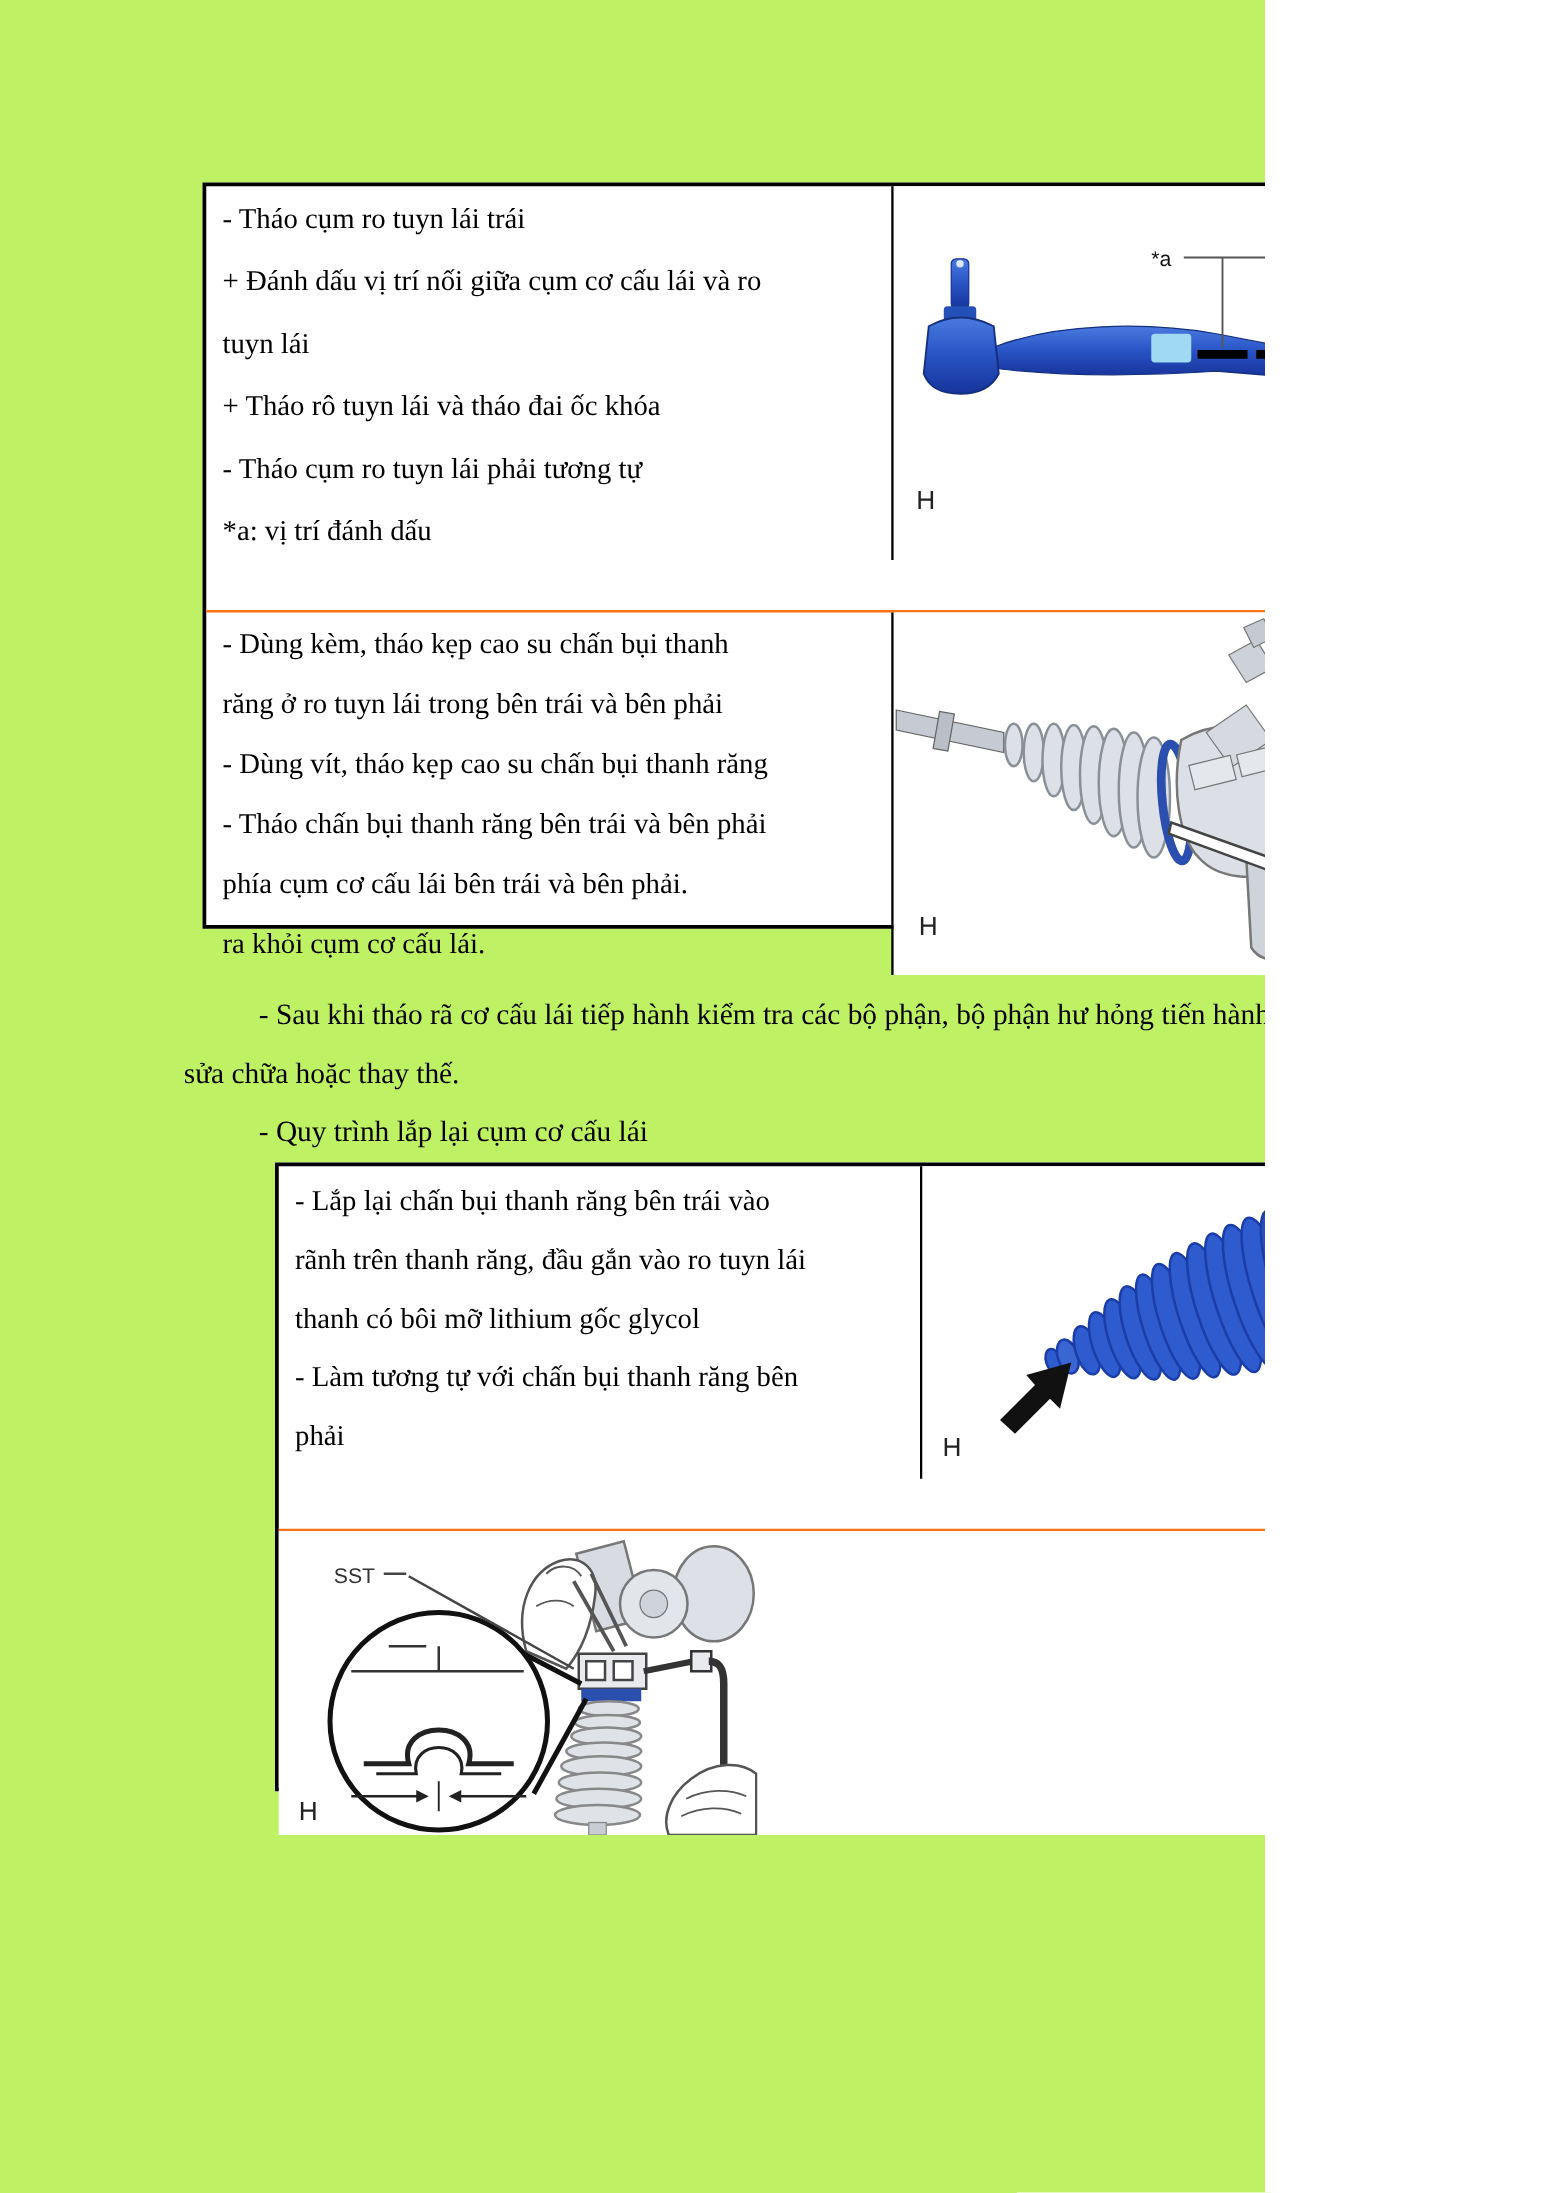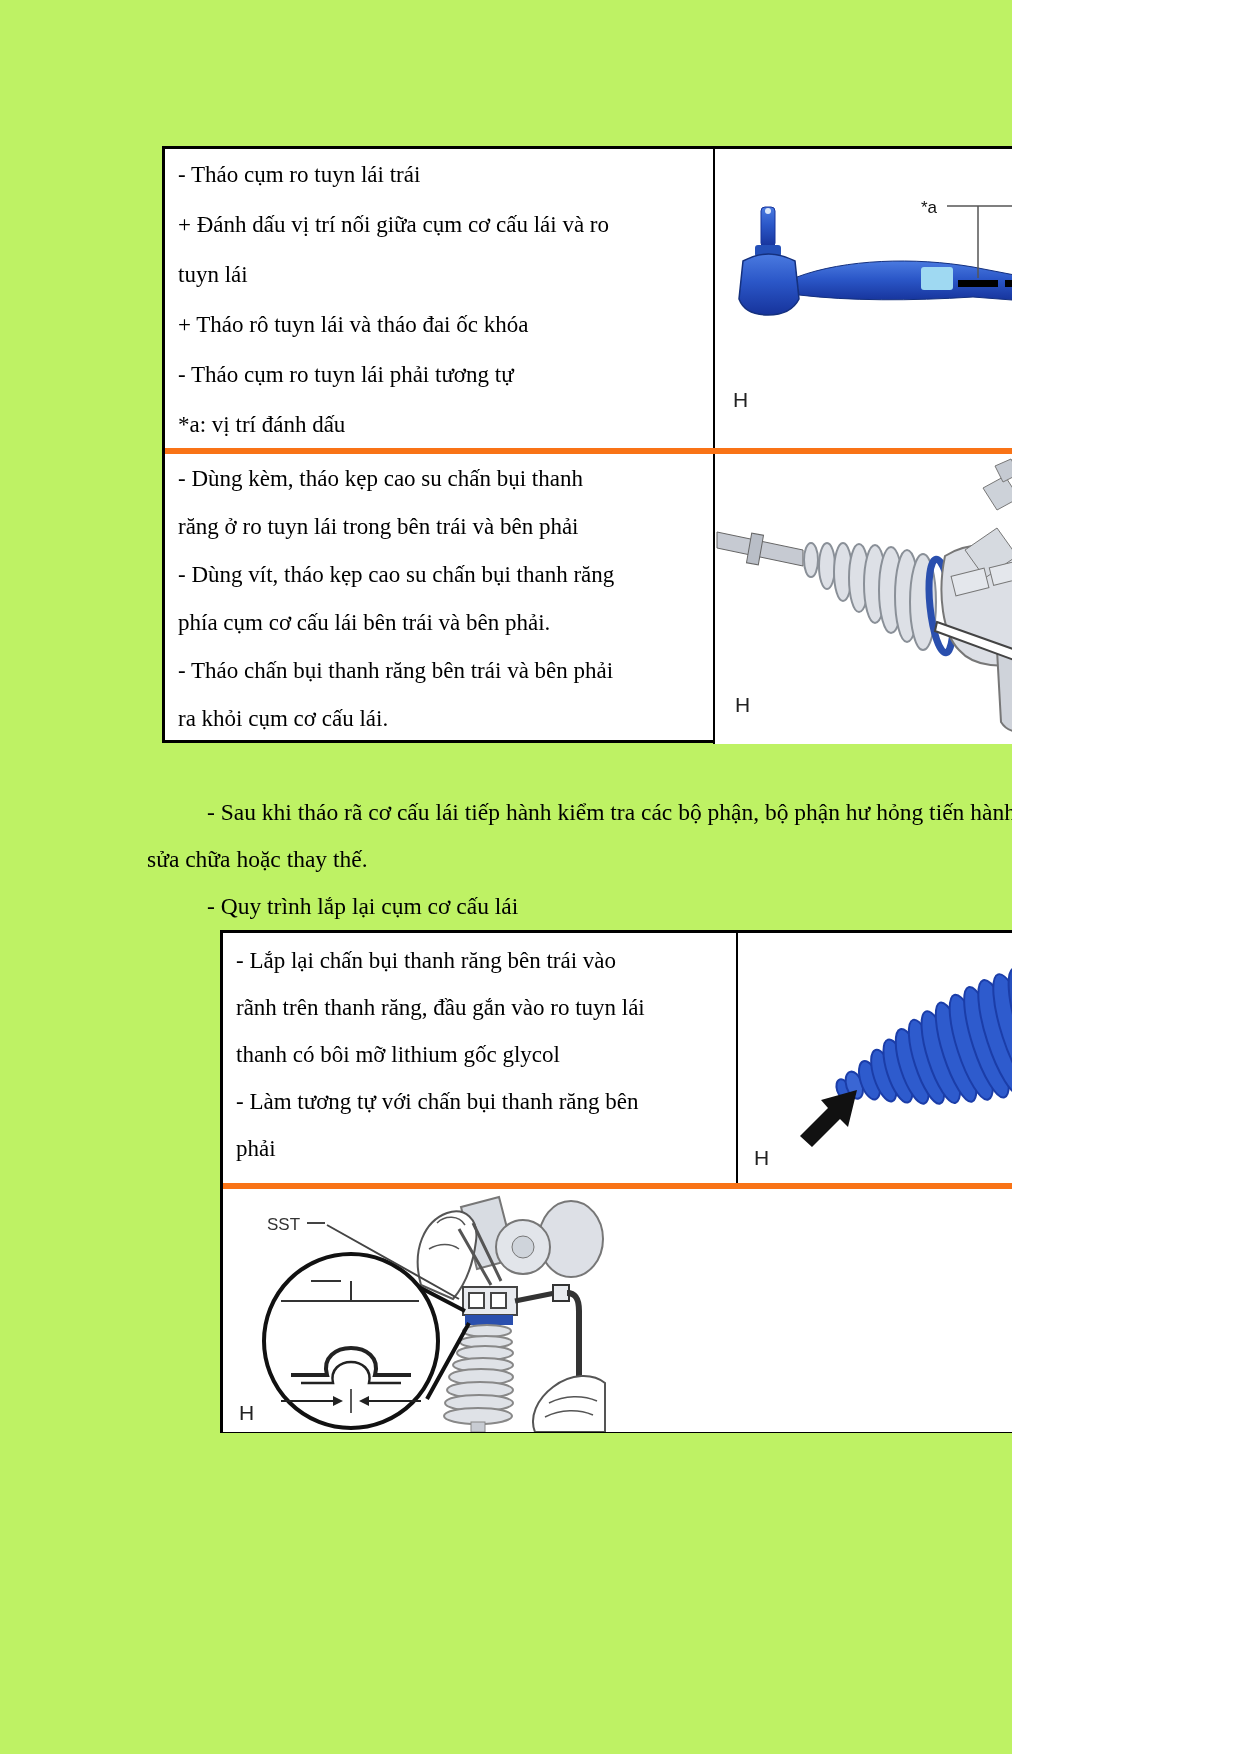--- a/index.html
+++ b/index.html
@@ -2,21 +2,21 @@
 <html><head>
 <meta charset="utf-8">
 <style>
   html,body{margin:0;padding:0;background:#ffffff;}
   .page{position:relative;width:1012px;height:1754px;background:#bef264;overflow:hidden;
         font-family:"Liberation Serif", serif;color:#000;}
   .tbl{position:absolute;border:3px solid #000;box-sizing:border-box;background:#fff;}
   .tbl1{left:162px;top:146px;width:960px;height:597px;}
   .tbl2{left:220px;top:930px;width:903px;height:503px;}
   .trow{display:flex;box-sizing:border-box;}
-  .trow.second{border-top:6px solid #f97316;}
+  .trow.second{border-top:2px solid #f97316;margin-top:40px;}
   .cell-text{box-sizing:border-box;border-right:2px solid #000;padding:1px 12px 0 13px;
              font-size:23px;overflow:hidden;}
   .cell-fig{flex:1;position:relative;overflow:hidden;background:#fff;}
   .tbl1 .cell-text{width:550px;}
   .tbl2 .cell-text{width:515px;}
   .t1r1{height:299px;line-height:50px;}
   .t1r2{height:290px;line-height:48px;}
   .t2r1{height:250px;line-height:47px;padding-top:4px;}
   .t2r2{height:245px;line-height:48px;}
   .ln{white-space:nowrap;}
@@ -74,22 +74,22 @@
           <text class="figlabel" x="18" y="258" font-size="21" fill="#222">H</text>
         </svg>
       </div>
     </div>
 
     <div class="trow second">
       <div class="cell-text t1r2">
         <div class="ln">- Dùng kèm, tháo kẹp cao su chấn bụi thanh</div>
         <div class="ln">răng ở ro tuyn lái trong bên trái và bên phải</div>
         <div class="ln">- Dùng vít, tháo kẹp cao su chấn bụi thanh răng</div>
+        <div class="ln">- Tháo chấn bụi thanh răng bên trái và bên phải</div>
         <div class="ln">phía cụm cơ cấu lái bên trái và bên phải.</div>
-        <div class="ln">- Tháo chấn bụi thanh răng bên trái và bên phải</div>
         <div class="ln">ra khỏi cụm cơ cấu lái.</div>
       </div>
       <div class="cell-fig">
 
         <svg width="403" height="288" viewBox="0 0 403 288">
 
           <polygon points="2,78 88,96 88,112 2,94" fill="#c6cad2" stroke="#666"></polygon>
           <rect x="34" y="80" width="12" height="30" fill="#b9bec7" stroke="#666" transform="rotate(10 40 95)"></rect>
 
           <g>

